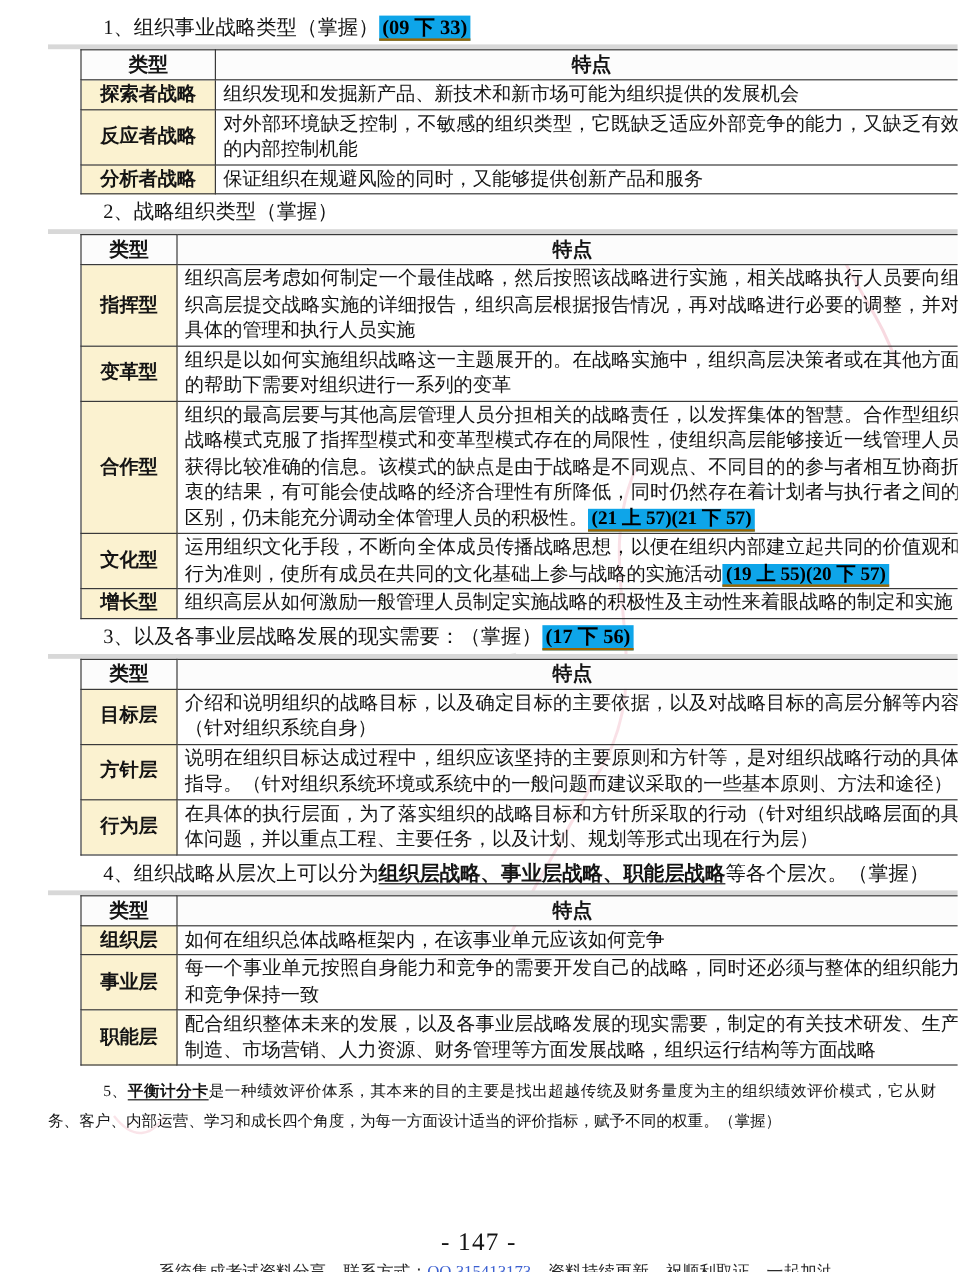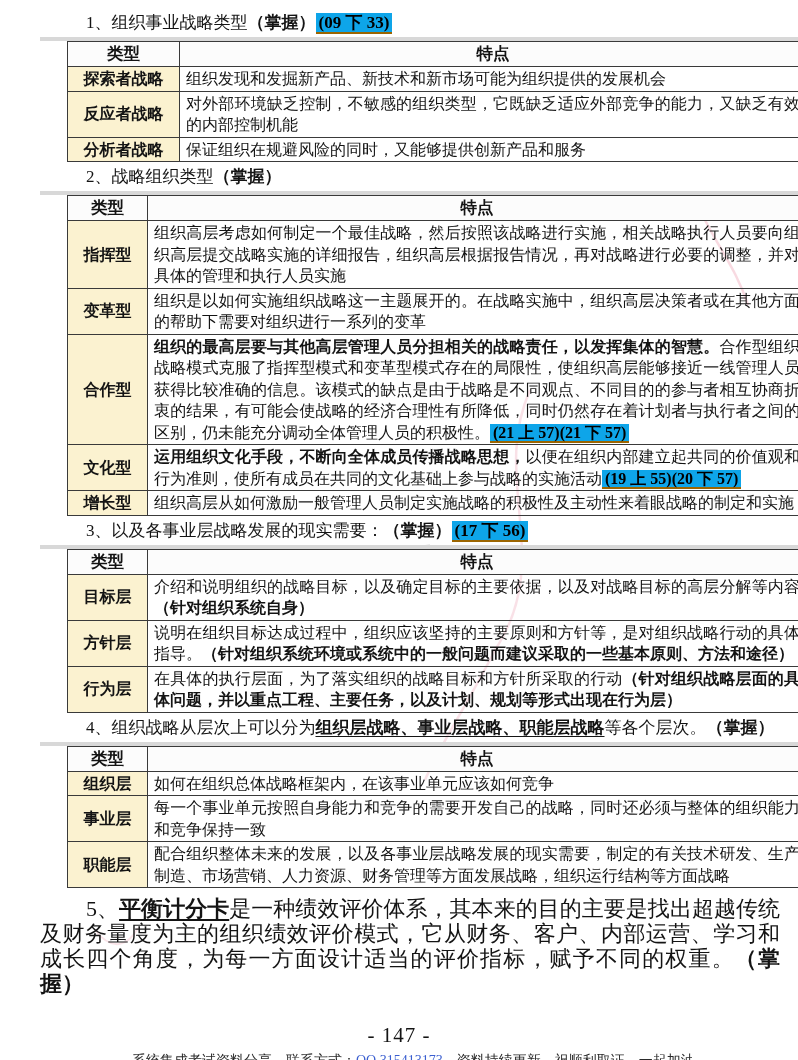--- a/index.html
+++ b/index.html
@@ -2,35 +2,35 @@
 <html><head>
 <meta charset="utf-8">
 <style>
   html,body{margin:0;padding:0;}
   body{
     width:798px;height:1060px;background:#ffffff;position:relative;overflow:hidden;
     font-family:"Liberation Serif","DejaVu Serif",serif;color:#141414;
   }
   .page{position:absolute;left:0;top:0;width:798px;height:1060px;box-sizing:border-box;padding:8px 18px 0 40px;}
   .sec-title{font-size:17px;line-height:23px;margin:3px 0 3px 46px;}
-  .b{font-weight:bold;}
+  .b{font-weight:normal;}
   .und{font-weight:bold;text-decoration:underline;text-underline-offset:3px;}
   .hl{
     background:#0ea5e9;color:#000;font-weight:bold;padding:0 3px;
     border-bottom:2px solid #9C6500;white-space:nowrap;
   }
   span[data-bind]:empty{display:none;}
   .tablewrap{border-top:4px solid #D8D8D8;width:756px;margin-bottom:3px;padding-left:27px;}
   table.tbl{width:740px;border-collapse:collapse;table-layout:fixed;}
   table.tbl th, table.tbl td{border:1px solid #3a3a3a;font-size:16px;line-height:21.5px;padding:1px 6px;vertical-align:middle;}
   table.tbl th{background:#FCFCFC;font-weight:bold;text-align:center;font-size:16.5px;height:22px;padding:1px 2px;}
   td.label{background:#FBF2D0;font-weight:bold;text-align:center;font-size:16.5px;padding:1px 2px;}
   td.desc{text-align:justify;}
   col.c1-wide{width:112px;} col.c1{width:80px;}
-  .para{width:740px;font-size:22px;line-height:25px;text-align:justify;margin:8px 0 0 0;text-indent:46px;}
+  .para{width:740px;font-size:13px;line-height:25px;text-align:justify;margin:8px 0 0 0;text-indent:46px;}
   .pagenum{position:absolute;left:0;right:0;bottom:12px;text-align:center;font-size:21px;letter-spacing:1px;}
   .footer-clip{
     position:absolute;left:132px;bottom:0;width:560px;height:7px;overflow:hidden;
     font-size:14px;line-height:15px;color:#2a2a2a;white-space:nowrap;
   }
   .footer-clip .lnk{color:#3B5FD0;}
   .watermark{position:absolute;left:0;top:0;width:798px;height:1060px;pointer-events:none;}
 </style>
 </head>
 <body>

